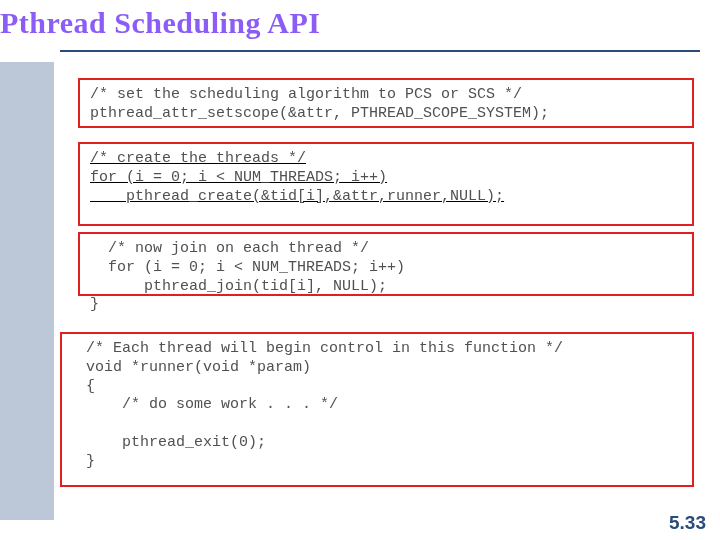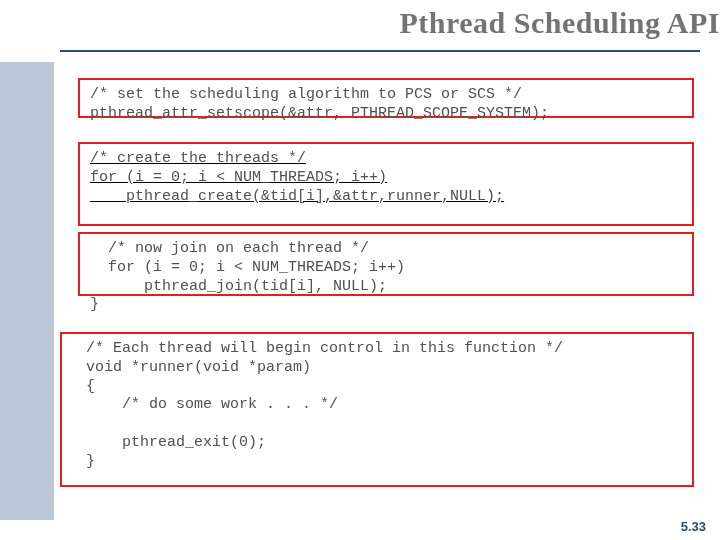--- a/index.html
+++ b/index.html
@@ -26,24 +26,24 @@
     width: 54px;
     bottom: 20px;
     background: #3f5f8f;
     opacity: 0.35;
   }
   .title {
     position: absolute;
     top: 6px;
     left: 0;
     right: 0;
-    text-align: right;
+    text-align: left;
     font-size: 30px;
     font-weight: 700;
-    color: #737373;
+    color: #8b5cf6;
     letter-spacing: 0.5px;
   }
   .rule {
     position: absolute;
     top: 50px;
     left: 60px;
     right: 20px;
     height: 0;
     border-top: 2px solid #2a4a77;
   }
@@ -62,30 +62,30 @@
     right: 26px;
   }
   .codebox pre {
     margin: 0;
     font-family: "Courier New", Courier, monospace;
     font-size: 15px;
     line-height: 1.25;
     color: #515151;
     white-space: pre;
   }
-  .box1 { top: 78px;  height: 40px; }
+  .box1 { top: 78px;  height: 50px; }
   .box2 { top: 142px; height: 84px; text-decoration: underline; }
   .box3 { top: 232px; height: 64px; }
   .box4 { top: 332px; height: 155px; padding-left: 24px; }
   .pagenum {
     position: absolute;
     right: 14px;
     bottom: 6px;
     font-family: Arial, sans-serif;
-    font-size: 13px;
+    font-size: 19px;
     font-weight: 700;
     color: #2a4a77;
   }
 </style>
 </head>
 <body>
 
 <div class="slide">
 
   <div class="sidebar"></div>

